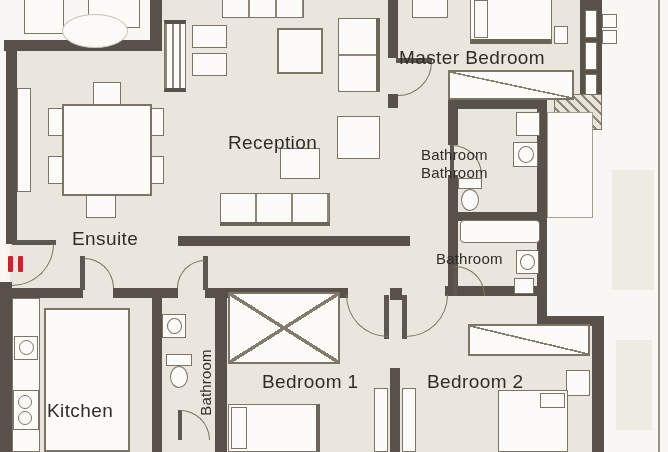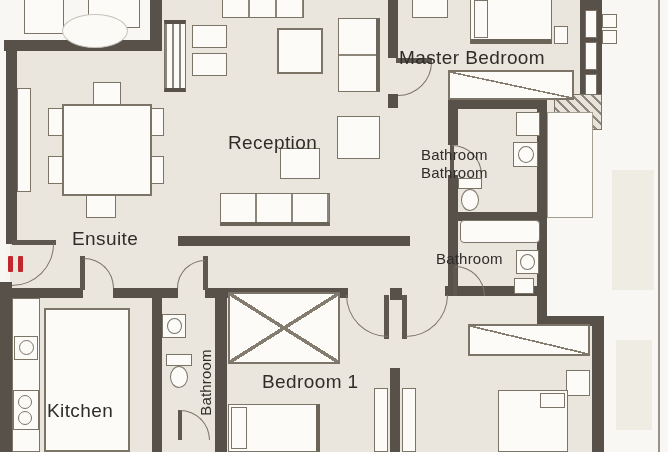--- a/index.html
+++ b/index.html
@@ -191,14 +191,15 @@
 
   <div class="label" style="left:228px;top:90px;margin-top:42px;">Reception</div>
   <div class="label" style="left:399px;top:47px;">Master Bedroom</div>
   <div class="label small" style="left:421px;top:146px;">Bathroom</div>
   <div class="label small" style="left:421px;top:164px;">Bathroom</div>
   <div class="label small" style="left:436px;top:250px;">Bathroom</div>
   <div class="label" style="left:72px;top:228px;">Ensuite</div>
   <div class="label" style="left:47px;top:400px;">Kitchen</div>
   <div class="label small" style="left:158px;top:374px;width:95px;text-align:center;transform:rotate(-90deg);">Bathroom</div>
   <div class="label" style="left:262px;top:371px;">Bedroom 1</div>
+  <div class="label" style="left:427px;top:371px;">Bedroom 2</div>
 
 </div>
 
 </body></html>

